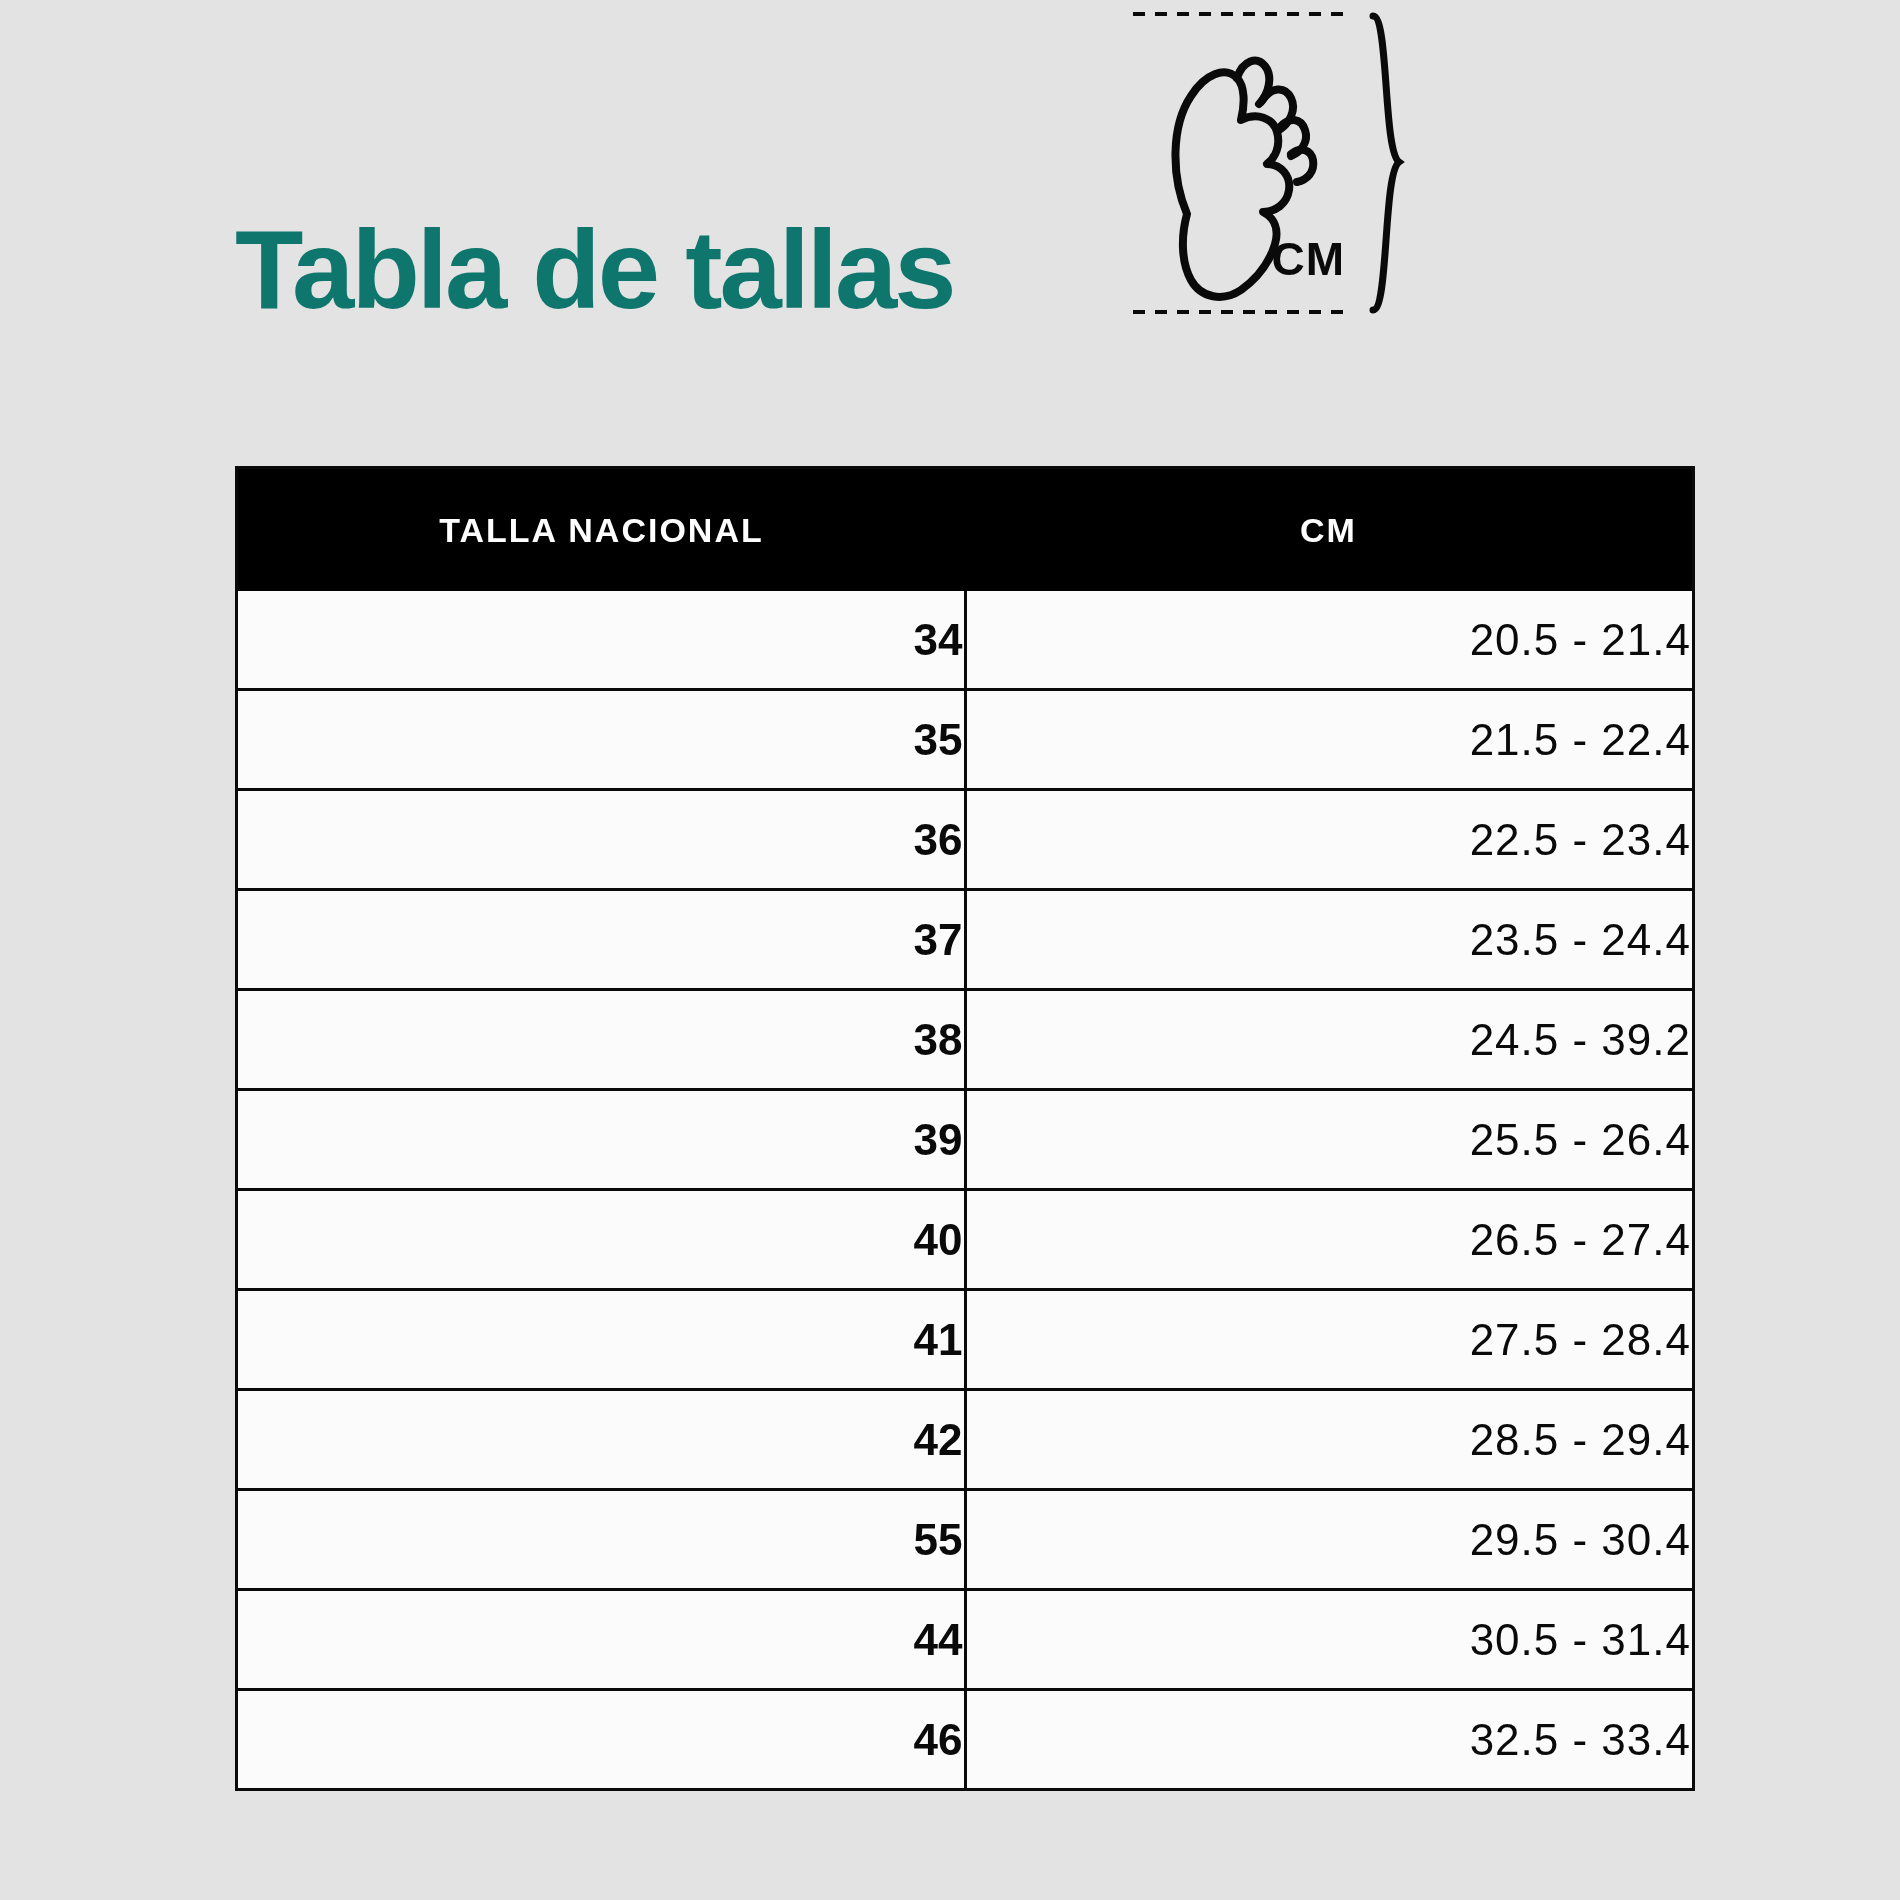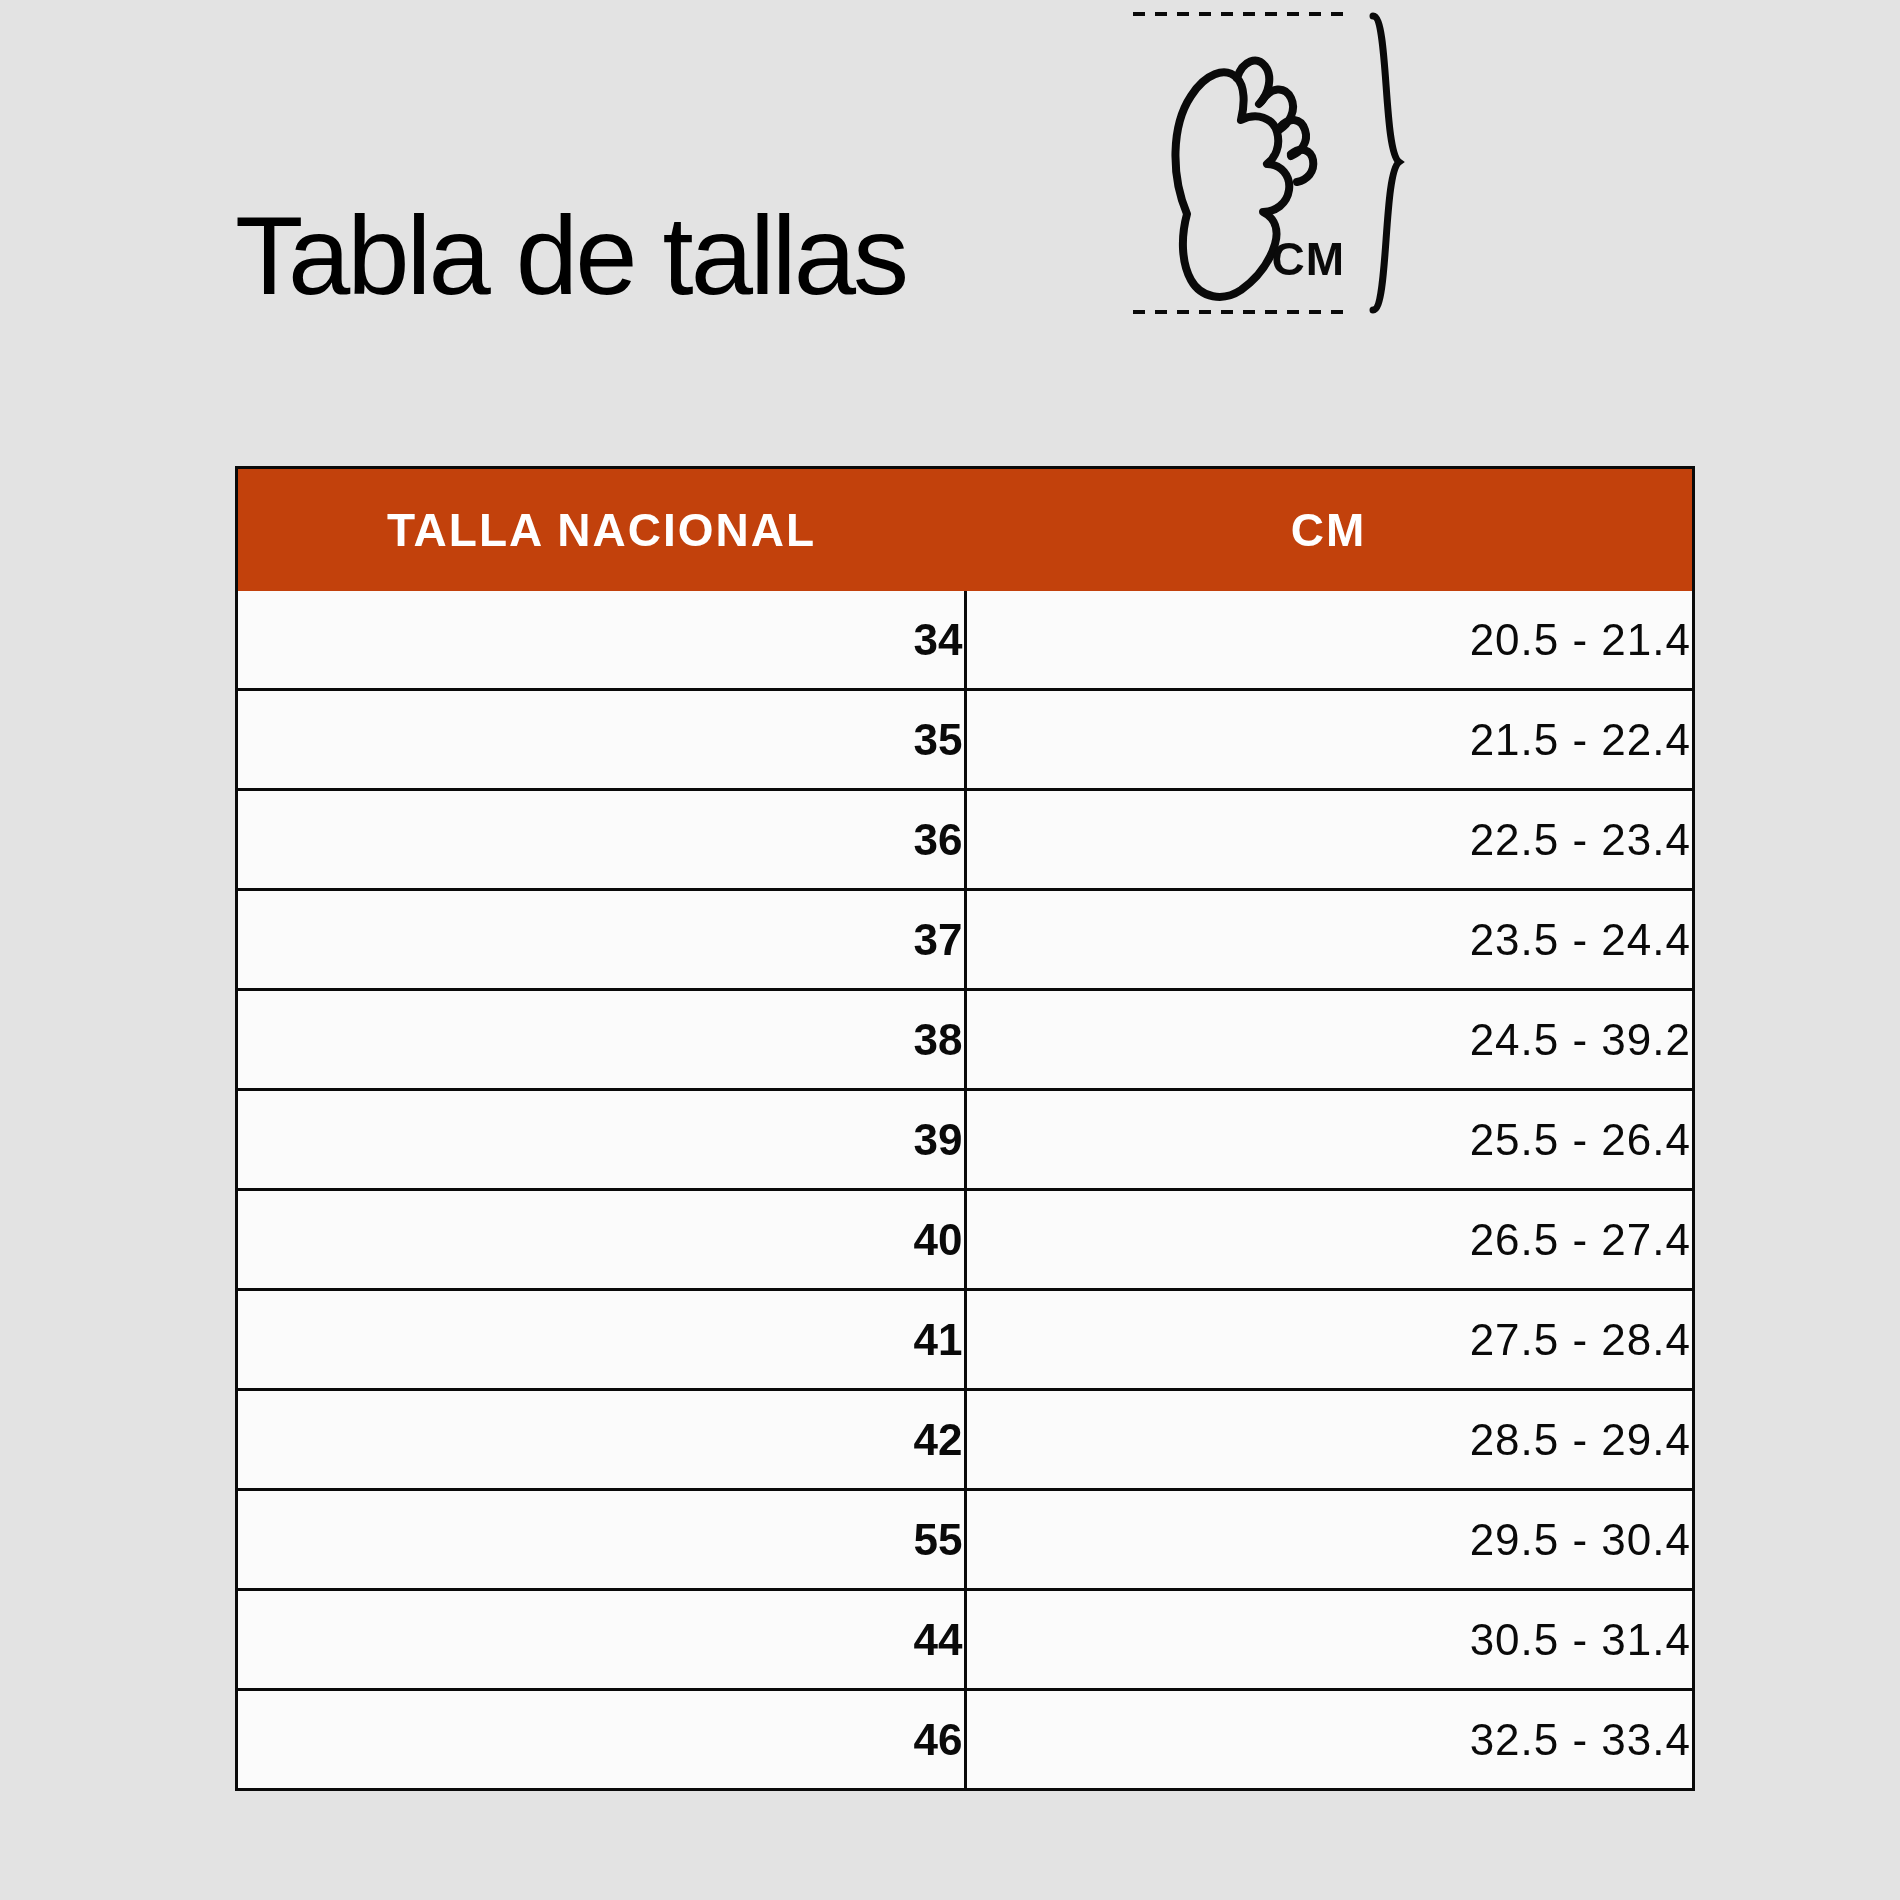--- a/index.html
+++ b/index.html
@@ -23,26 +23,26 @@
   
   .header {
     position: absolute;
     top: 190px;
     left: 235px;
     right: 150px;
     height: 300px;
   }
   .title {
     position: absolute;
-    top: 10px;
+    top: 24px;
     left: 0;
     font-size: 112px;
-    font-weight: normal;
+    font-weight: bold;
     letter-spacing: -3px;
-    color: #000000;
+    color: #0f766e;
     line-height: 1;
     white-space: nowrap;
   }
 
   
   .diagram {
     position: absolute;
     top: 0px;
     right: 355px;
     width: 420px;
@@ -69,23 +69,23 @@
     width: 1460px;
   }
   table.sizes {
     width: 100%;
     border-collapse: collapse;
     table-layout: fixed;
     border: 3px solid #0a0a0a;
     background: #fbfbfb;
   }
   table.sizes thead th {
-    background: #c2410c;
+    background: #000000;
     color: #ffffff;
-    font-size: 46px;
+    font-size: 34px;
     font-weight: bold;
     letter-spacing: 2px;
     height: 120px;
     text-align: center;
     border: none;
   }
   table.sizes tbody td {
     height: 95px;
     text-align: right;
     font-size: 44px;

